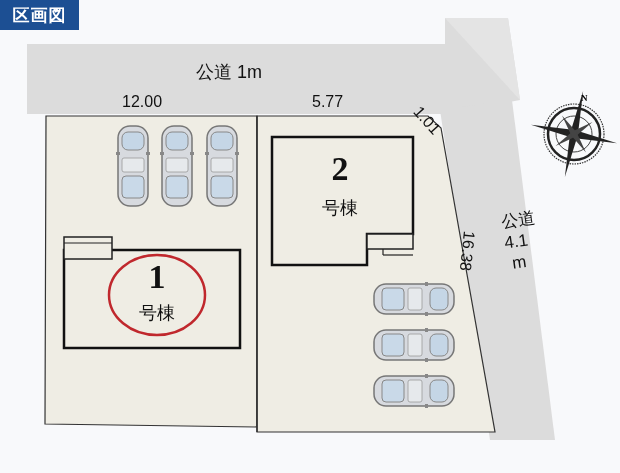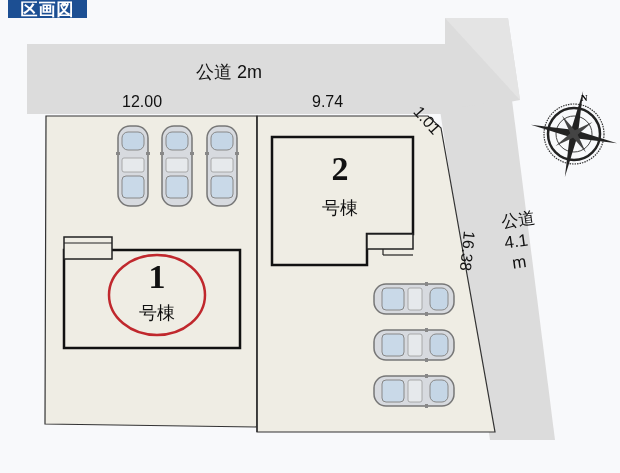--- a/index.html
+++ b/index.html
@@ -2,21 +2,21 @@
 <html><head>
 <meta charset="utf-8">
 <style>
   html, body { margin: 0; padding: 0; }
   body {
     width: 620px; height: 473px; position: relative; overflow: hidden;
     background: #f8f9fb;
     font-family: "Liberation Sans", sans-serif;
   }
   .badge {
-    position: absolute; left: 8px; top: 0; width: 79px; height: 18px;
+    position: absolute; left: 0; top: 0; width: 79px; height: 30px;
     background: #1c4f93; color: #fff; font-weight: bold; font-size: 17px;
     display: flex; align-items: center; justify-content: center; letter-spacing: 1px;
     font-family: "DejaVu Sans", sans-serif;
   }
   svg.plan { position: absolute; left: 0; top: 0; }
   .lbl { position: absolute; color: #111; white-space: nowrap; }
   .road-top { left: 196px; top: 60px; font-size: 18px; }
   .road-right { left: 500px; top: 212px; font-size: 17px; width: 24px; line-height: 21px; text-align: center; transform: rotate(-8deg); transform-origin: top left; }
   .dim { font-size: 16px; }
   .d1 { left: 122px; top: 93px; }
@@ -97,28 +97,28 @@
     <circle r="18" fill="none" stroke="#444" stroke-width="1"></circle>
     <polygon points="0,-44 4,0 0,44 -4,0" fill="#222" transform="rotate(12)"></polygon>
     <polygon points="-44,0 0,-4 44,0 0,4" fill="#222" transform="rotate(12)"></polygon>
     <polygon points="0,-22 3,0 0,22 -3,0" fill="#444" transform="rotate(57)"></polygon>
     <polygon points="-22,0 0,-3 22,0 0,3" fill="#444" transform="rotate(57)"></polygon>
   </g>
 </svg>
 
 <div class="compassN">N</div>
 
-<div class="lbl road-top">公道 2m</div>
+<div class="lbl road-top">公道 1m</div>
 <div class="lbl road-right">
   <div>公道</div>
   <div>4.1</div>
   <div>m</div>
 </div>
 
 <div class="lbl dim d1">12.00</div>
-<div class="lbl dim d2">9.74</div>
+<div class="lbl dim d2">5.77</div>
 <div class="lbl dim d3">1.01</div>
 <div class="lbl dim d4">16.38</div>
 
 <div class="bnum b2num">2</div>
 <div class="bnum b2lbl">号棟</div>
 <div class="bnum b1num">1</div>
 <div class="bnum b1lbl">号棟</div>
 
 </body></html>

